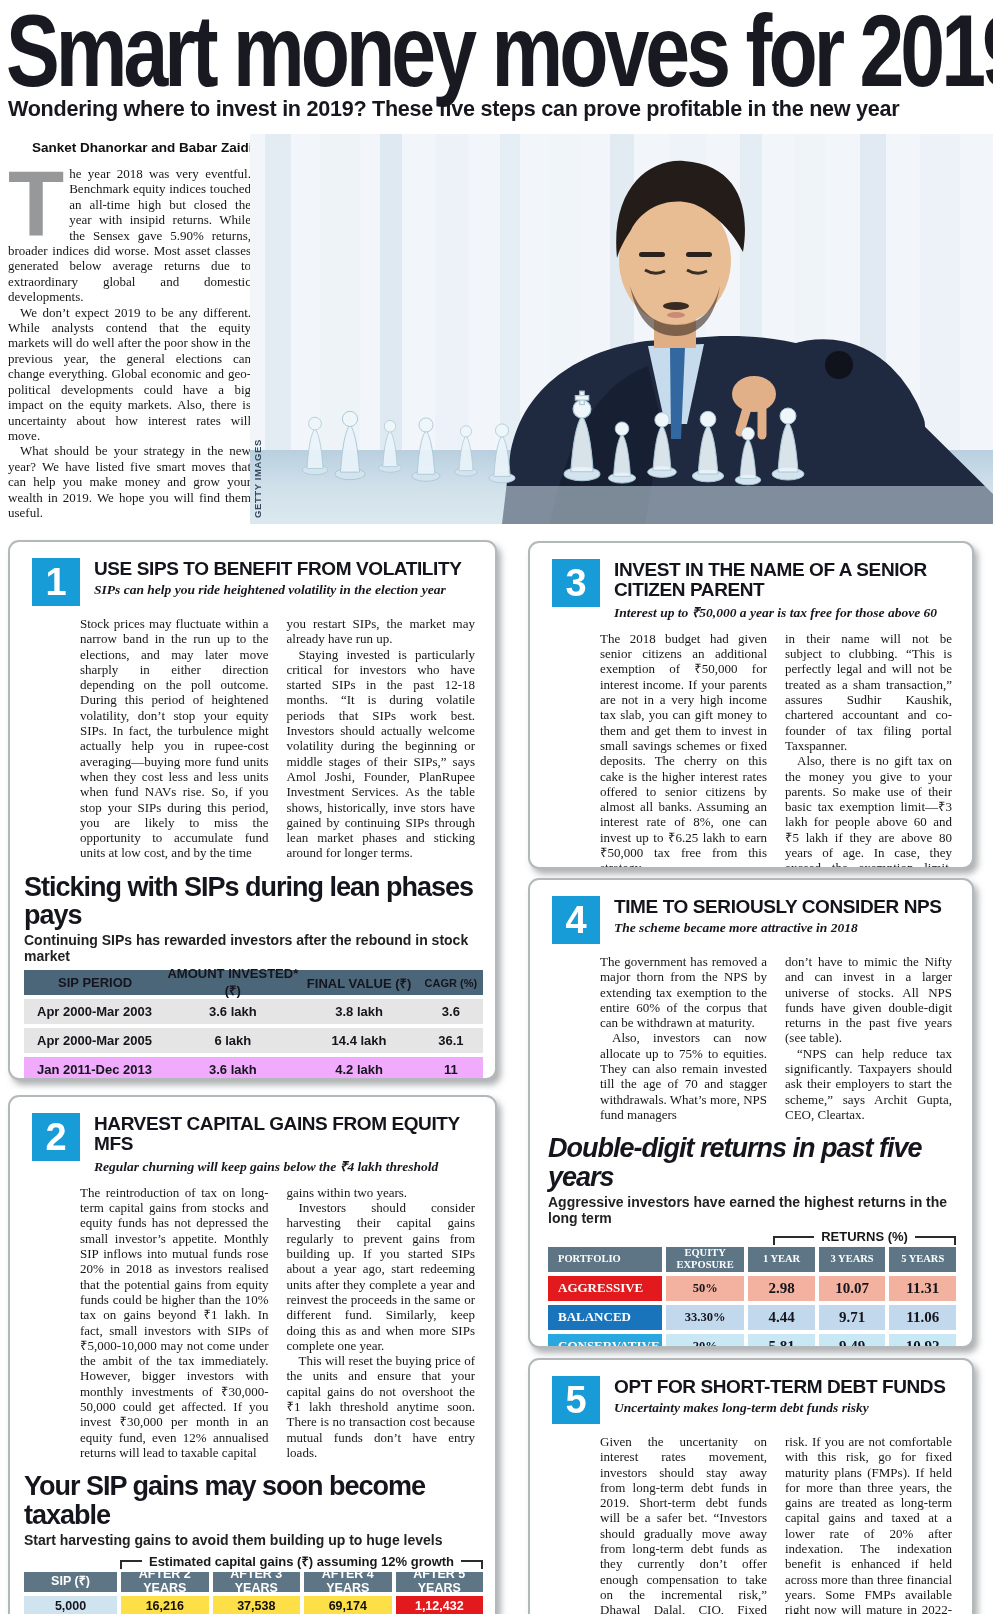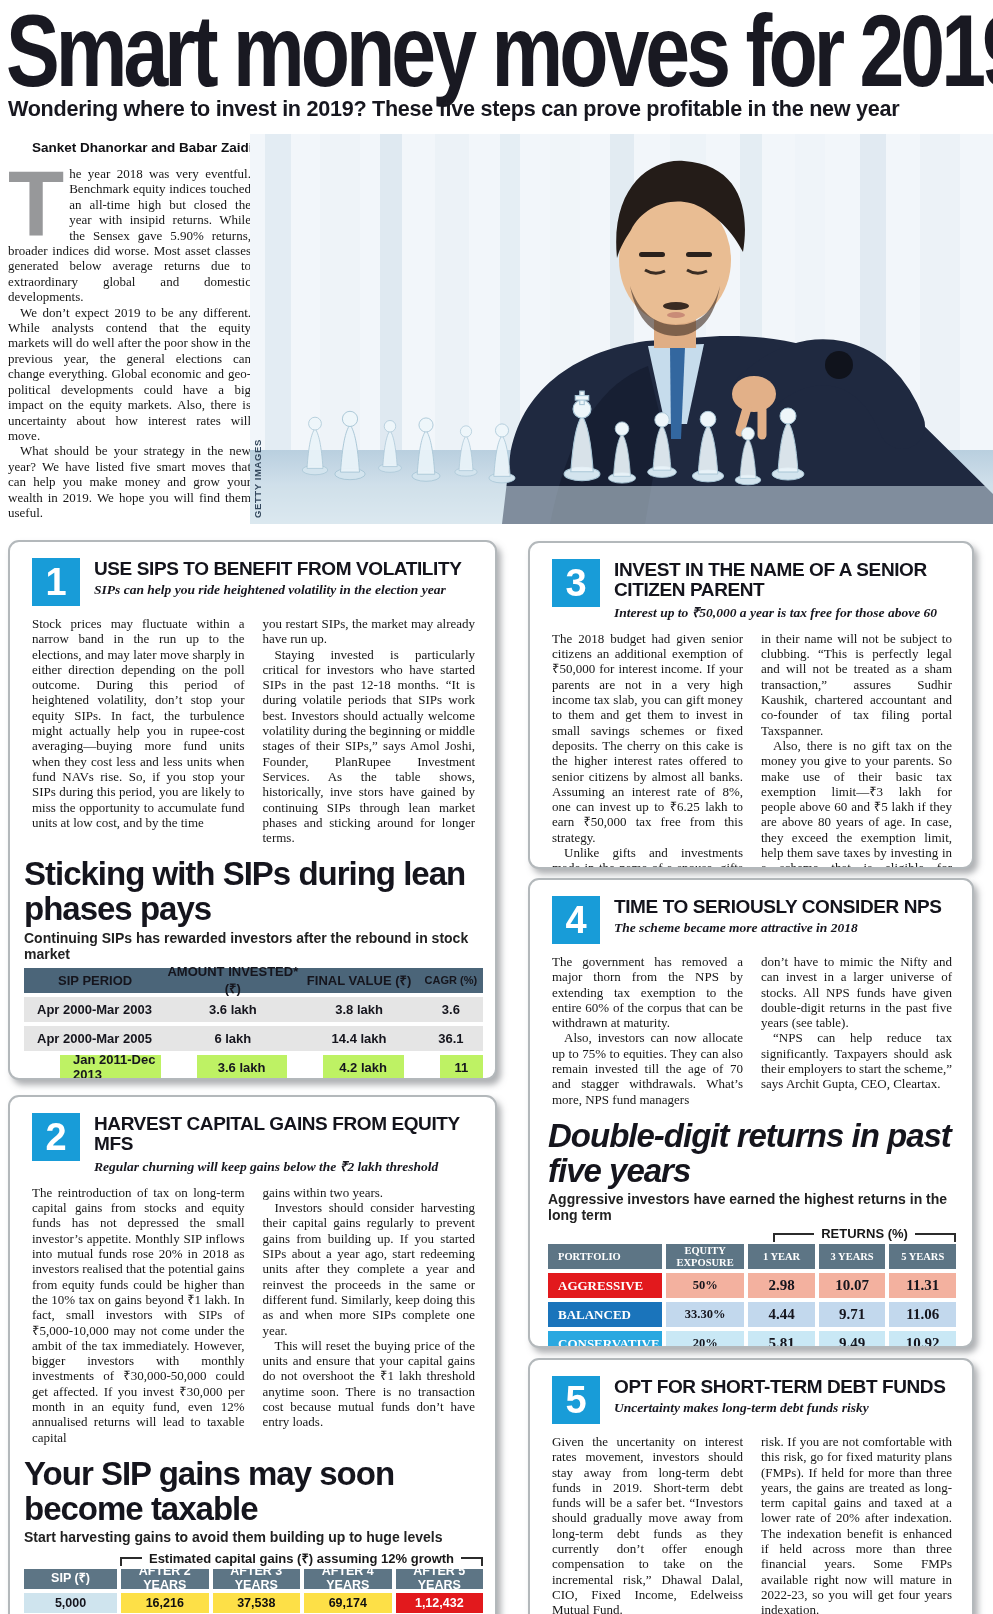--- a/index.html
+++ b/index.html
@@ -58,46 +58,46 @@
     line-height:48px; text-align:center; margin-right:14px;
   }
   .sec-tt { padding-top:1px; }
   .sec-title {
     font-family:"Liberation Sans", sans-serif; font-weight:bold; font-size:19px;
     line-height:1.05; letter-spacing:-.4px; color:#14141c;
   }
   .sec-sub { font-family:"Liberation Serif", serif; font-style:italic; font-weight:bold;
     font-size:13.5px; color:#17171f; margin-top:3px; }
   .cols { display:flex; gap:18px; padding:10px 20px 0 22px;
-    font-size:13px; line-height:15.3px; text-align:justify; color:#161616; }
+    font-size:13px; line-height:15.3px; text-align:justify; color:#161616;margin-left:48px; }
   .cols .c { flex:1; }
   .cols p.ind { text-indent:12px; }
   
   .tbl-title { font-family:"Liberation Sans", sans-serif; font-weight:bold;
-    font-size:33px; letter-spacing:-1px; color:#15151d; padding:12px 14px 0 14px; line-height:1.05; }
+    font-size:27px; letter-spacing:-1px; color:#15151d; padding:12px 14px 0 14px; line-height:1.05; }
   .tbl-sub { font-family:"Liberation Sans", sans-serif; font-weight:bold;
     font-size:14px; color:#222; padding:3px 14px 0 14px; }
   .bracket { display:flex; align-items:flex-start;
     font-family:"Liberation Sans", sans-serif; font-weight:bold; font-size:13px; color:#181818; }
   .bracket .bline { flex:1; height:9px; border-top:2.5px solid #2b2b2b; margin-top:8px; }
   .bracket .bline.l { border-left:2.5px solid #2b2b2b; }
   .bracket .bline.r { border-right:2.5px solid #2b2b2b; }
   .bracket .btext { padding:0 7px; white-space:nowrap; }
   .grid { font-family:"Liberation Sans", sans-serif; }
   .grid .row { display:flex; margin-bottom:4px; }
   .grid .cell { display:flex; align-items:center; justify-content:center; text-align:center; }
   
   #t1 { margin:6px 12px 0 14px; }
   #t1 .hrow .cell { background:#4b6579; color:#fff; font-weight:bold; font-size:11px; height:21px; }
   #t1 .row .cell { height:25px; font-weight:bold; font-size:13px; color:#15151d; }
   #t1 .c0 { width:31%; justify-content:flex-start; padding-left:13px; text-align:left; }
   #t1 .hrow .c0 { justify-content:center; padding-left:0; }
   #t1 .c1 { width:29%; } #t1 .c2 { width:26%; } #t1 .c3 { width:14%; font-size:15px; }
   #t1 .hrow .c3 { font-size:11px; }
-  .olv .cell { background:#e5e5e5; } .pbl .cell { background:#bef264;margin-left:36px; }
+  .olv .cell { background:#e5e5e5; } .pbl .cell { background:#f0abfc; }
   
   #t2 { margin:2px 12px 0 14px; }
   #t2 .row { gap:4px; }
   #t2 .hrow .cell { background:#5d7585; color:#fff; font-weight:bold; font-size:11px;
     height:31px; line-height:1.1; }
   #t2 .row .cell { height:20px; font-weight:bold; font-size:12.5px; }
   #t2 .c0 { width:21%; background:#cfe4ee; color:#15151d; }
   #t2 .cA { width:19.75%; }
   #t2 .g { background:#fde047; color:#101010; }
   #t2 .r { background:#e2191d; color:#ffffff; }
@@ -301,21 +301,21 @@
 
   </div>
 
 </section>
 
 <section class="box" id="box2">
   <div class="sec-head">
     <div class="num">2</div>
     <div class="sec-tt">
       <div class="sec-title">HARVEST CAPITAL GAINS FROM EQUITY MFS</div>
-      <div class="sec-sub">Regular churning will keep gains below the ₹2 lakh threshold</div>
+      <div class="sec-sub">Regular churning will keep gains below the ₹4 lakh threshold</div>
     </div>
   </div>
   <div class="cols">
     <div class="c">
         <p>The reintroduction of tax on long-term capital gains from stocks and equity funds has not depressed the small investor’s appetite. Monthly SIP inflows into mutual funds rose 20% in 2018 as investors realised that the potential gains from equity funds could be higher than the 10% tax on gains beyond ₹1 lakh. In fact, small investors with SIPs of ₹5,000-10,000 may not come under the ambit of the tax immediately. However, bigger investors with monthly investments of ₹30,000-50,000 could get affected. If you invest ₹30,000 per month in an equity fund, even 12% annualised returns will lead to taxable capital</p>
       </div>
     <div class="c">
       <p>gains within two years.</p>
       <p class="ind">Investors should consider harvesting their capital gains regularly to prevent gains from building up. If you started SIPs about a year ago, start redeeming units after they complete a year and reinvest the proceeds in the same or different fund. Similarly, keep doing this as and when more SIPs complete one year.</p>
       <p class="ind">This will reset the buying price of the units and ensure that your capital gains do not overshoot the ₹1 lakh threshold anytime soon. There is no transaction cost because mutual funds don’t have entry loads.</p>

